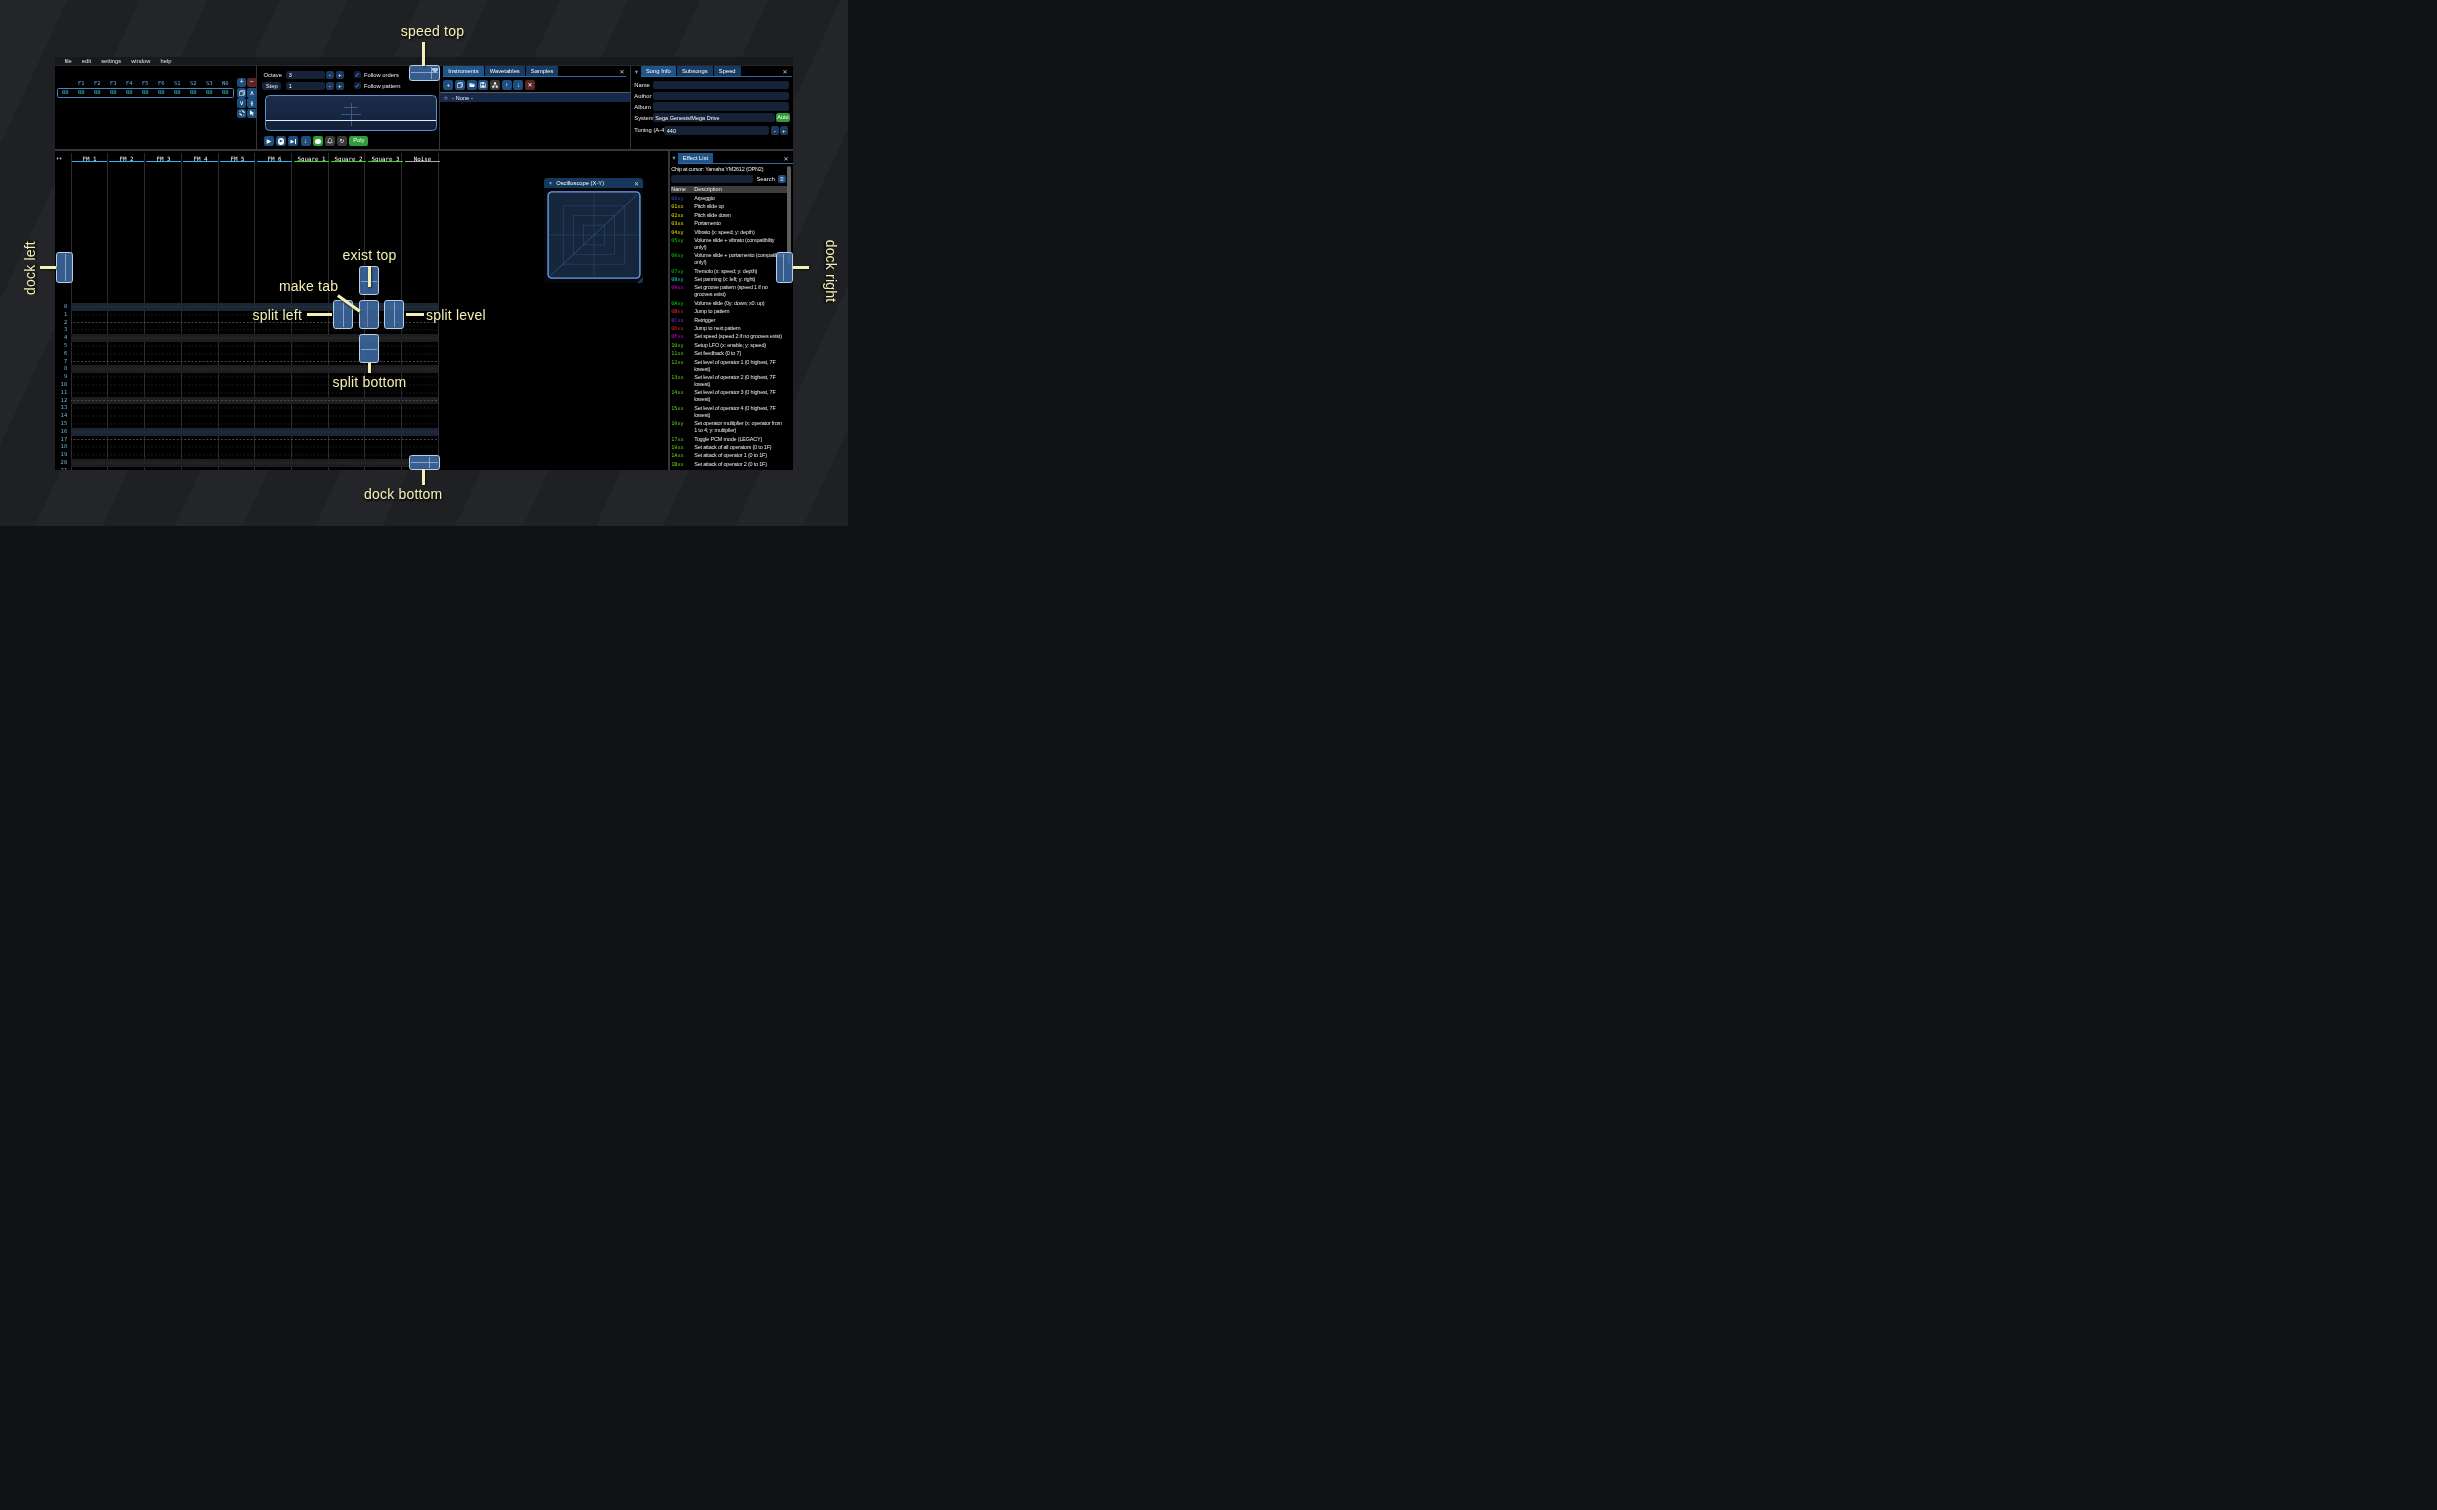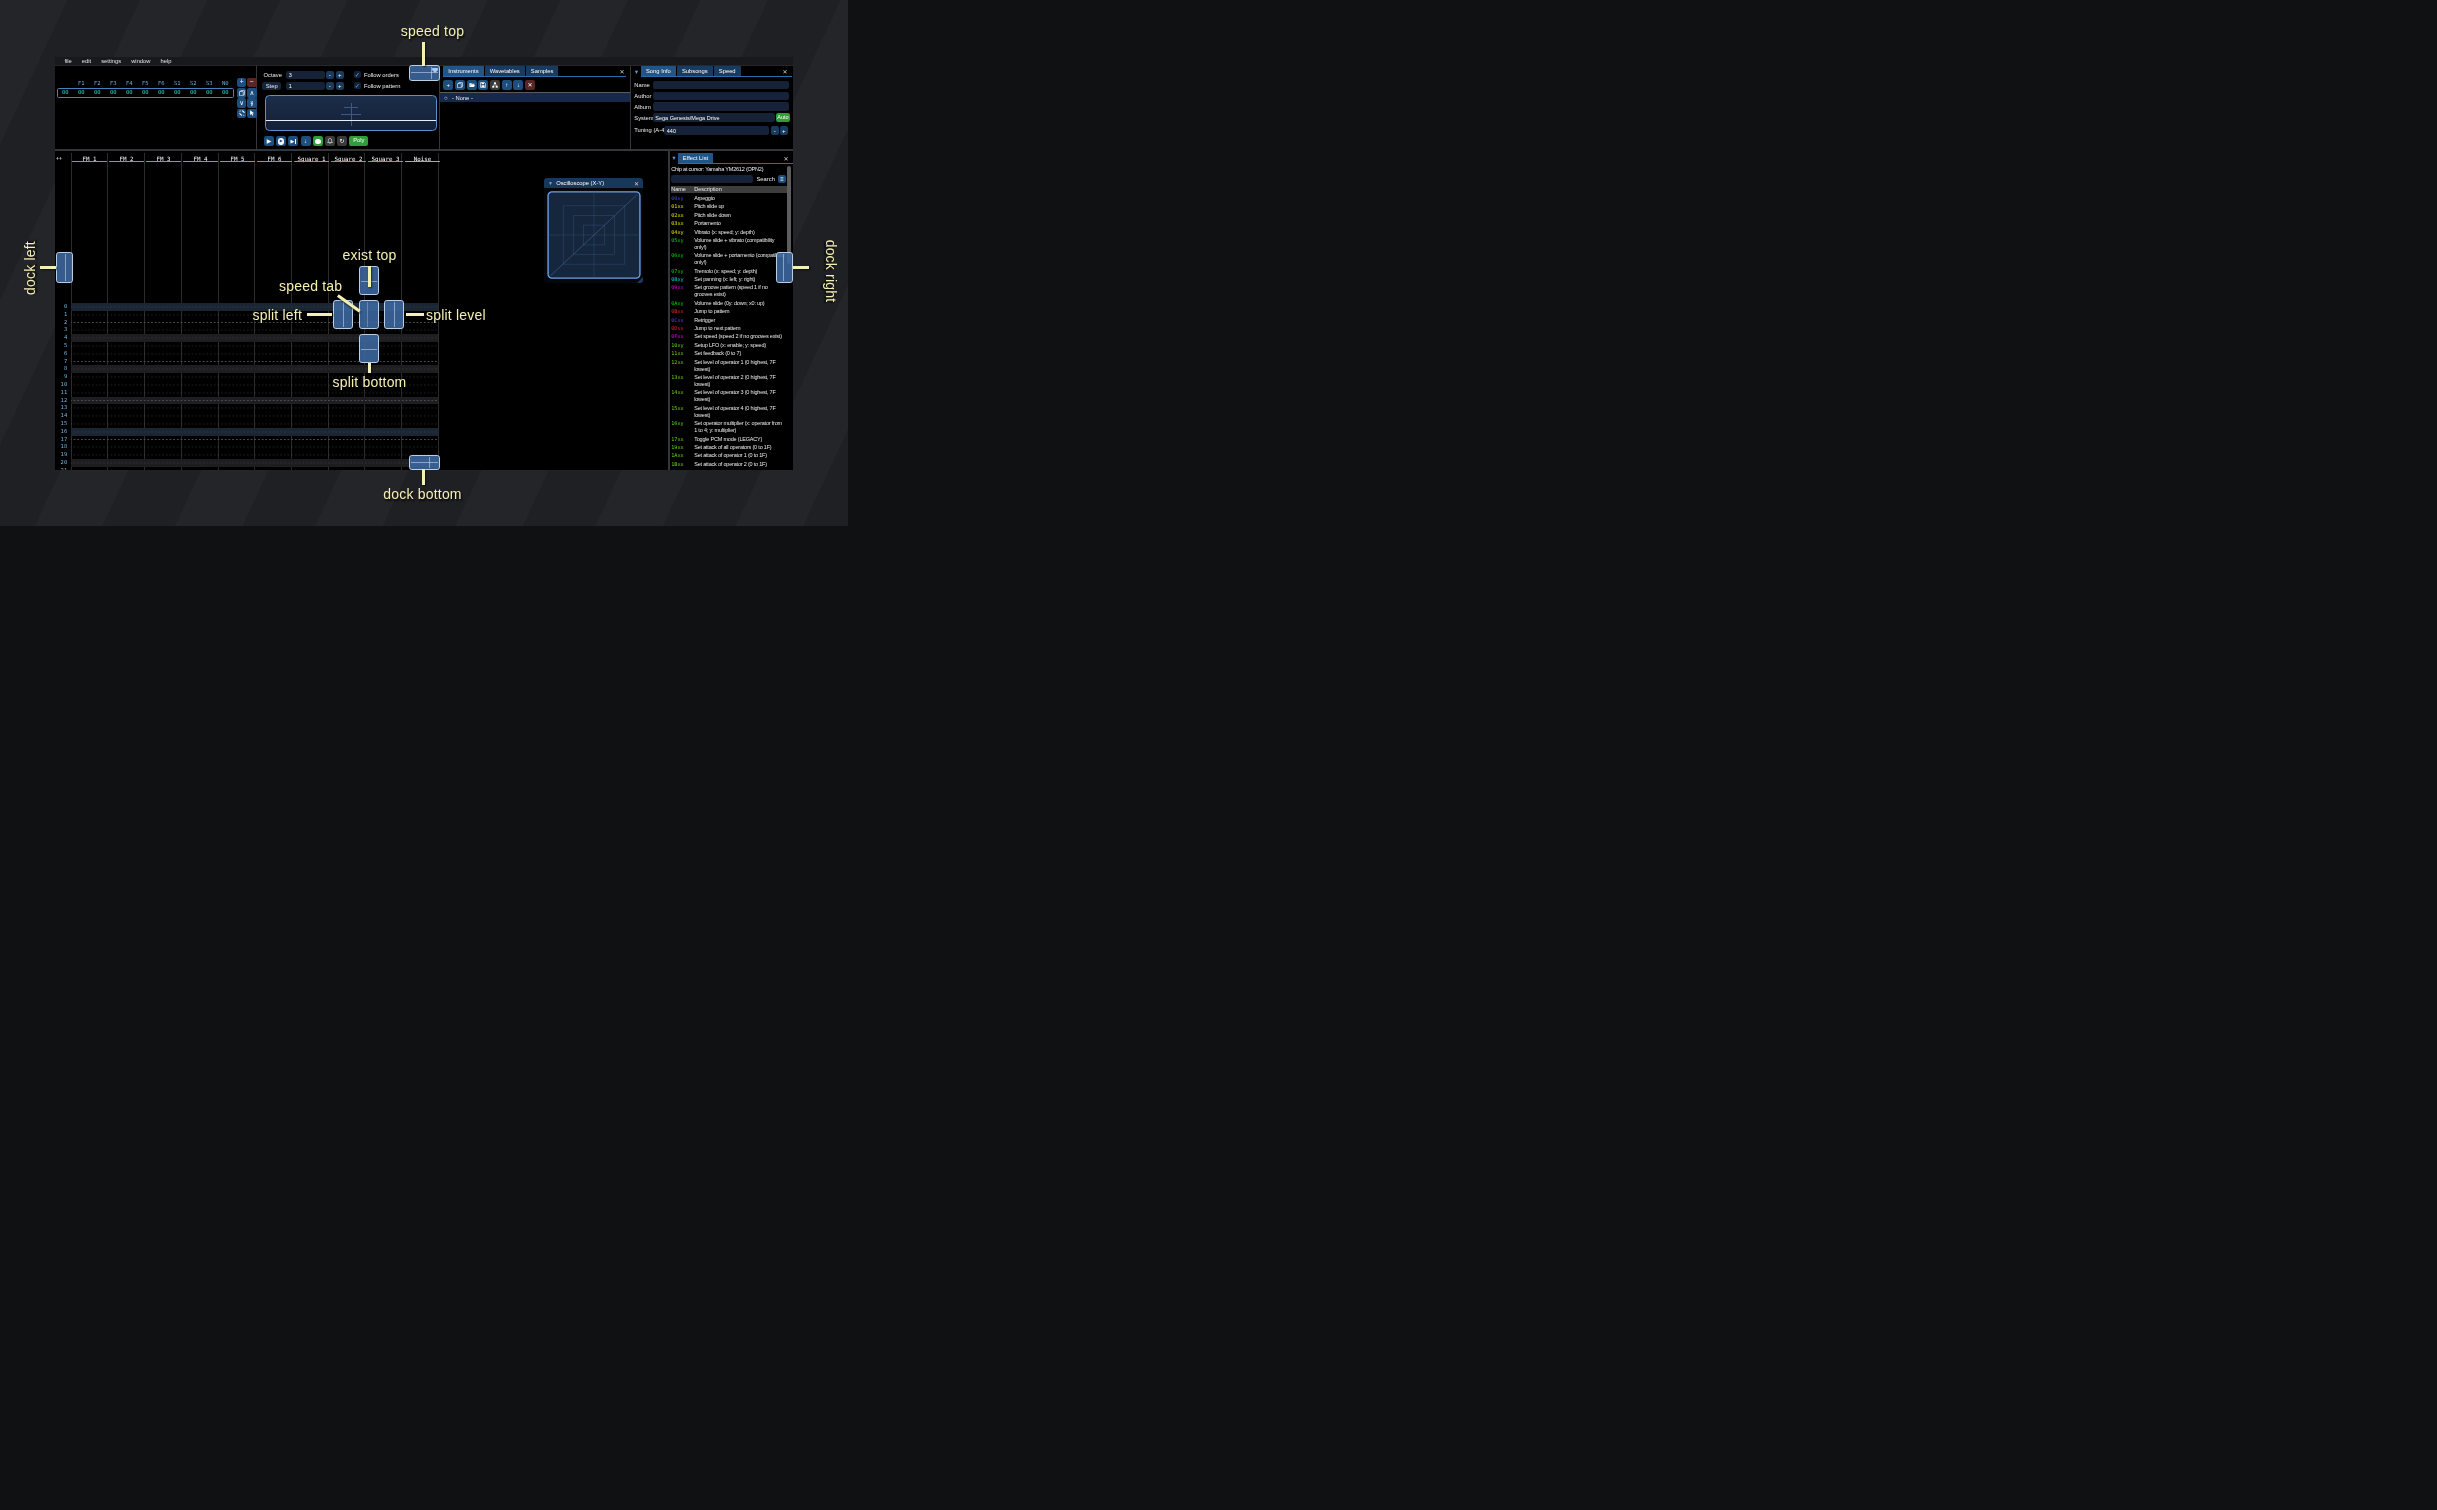--- a/index.html
+++ b/index.html
@@ -674,33 +674,33 @@
   <div class="dock" style="left:384px; top:300px; width:20.4px; height:29px;">
       <div class="vline" style="left:50%;"></div>
     </div>
   <div class="dock" style="left:359px; top:334px; width:20.4px; height:29px;">
       <div class="hline" style="top:50%;"></div>
     </div>
 
   <div class="docklabel" style="left:392px; top:23px; width:81px; text-align:center;">speed top</div>
   <div class="conn" style="left:422px; top:42px; width:2.5px; height:24px;"></div>
 
-  <div class="docklabel" style="left:364px; top:486px; width:117px; text-align:center;">dock bottom</div>
+  <div class="docklabel" style="left:364px; top:486px; width:117px; ">dock bottom</div>
   <div class="conn" style="left:422px; top:469px; width:2.5px; height:15.5px;"></div>
 
   <div class="docklabel" style="left:-14px; top:260px; width:88px; text-align:center; transform:rotate(-90deg);">dock left</div>
   <div class="conn" style="left:40px; top:266px; width:16px; height:2.5px;"></div>
 
   <div class="docklabel" style="left:787px; top:263px; width:88px; text-align:center; transform:rotate(90deg);">dock right</div>
   <div class="conn" style="left:793px; top:266px; width:15.5px; height:2.5px;"></div>
 
   <div class="docklabel" style="left:328px; top:247px; width:83px; text-align:center;">exist top</div>
   <div class="conn" style="left:368px; top:266px; width:2.5px; height:21px; z-index:55;"></div>
 
-  <div class="docklabel" style="left:279px; top:278px;">speed tab</div>
+  <div class="docklabel" style="left:279px; top:278px;">make tab</div>
   <div class="conn" style="left:338px; top:294px; width:26.5px; height:2.5px; transform:rotate(36deg); transform-origin:left center; z-index:55;"></div>
 
   <div class="docklabel" style="left:248px; top:307px; width:54px; text-align:right;">split left</div>
   <div class="conn" style="left:307px; top:313px; width:25px; height:2.5px;"></div>
 
   <div class="docklabel" style="left:426px; top:307px;">split level</div>
   <div class="conn" style="left:406px; top:313px; width:17.7px; height:2.5px;"></div>
 
   <div class="docklabel" style="left:328px; top:374px; width:83px; text-align:center;">split bottom</div>
   <div class="conn" style="left:368px; top:363px; width:2.5px; height:10px;"></div>

